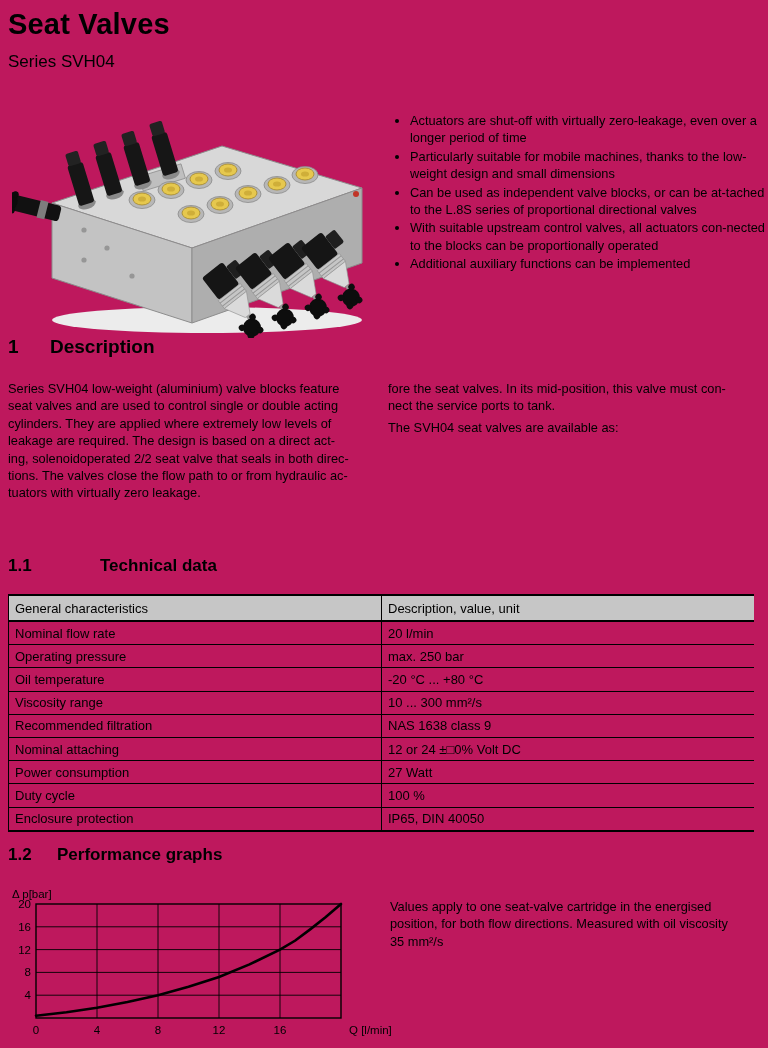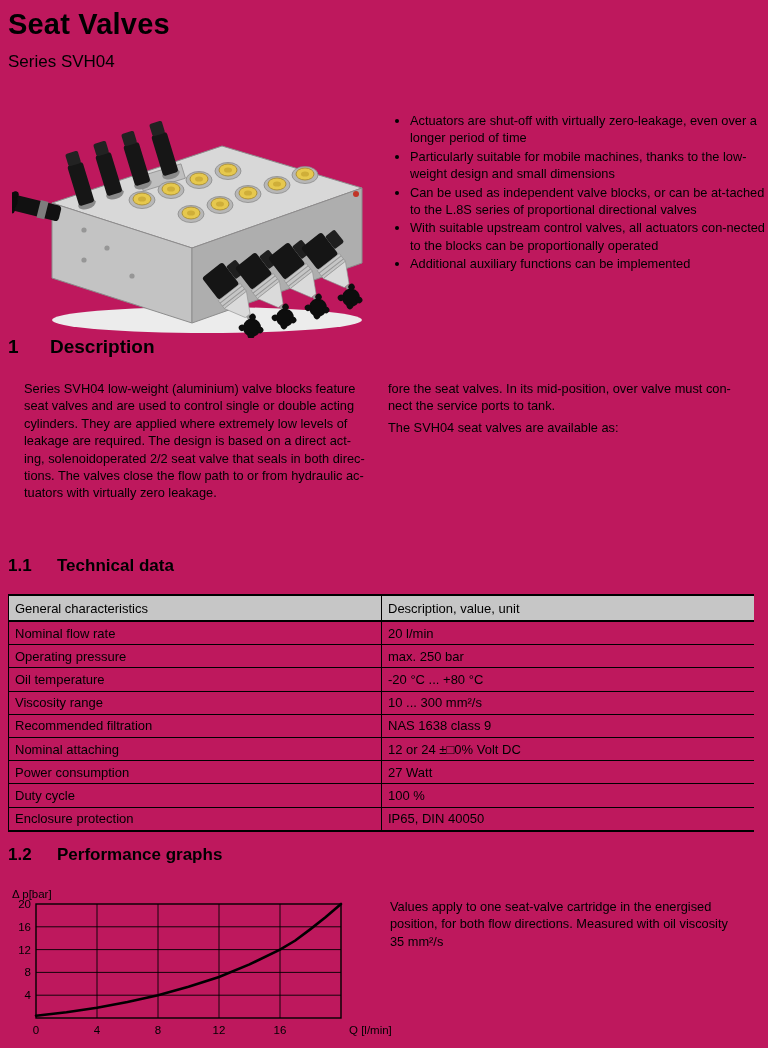--- a/index.html
+++ b/index.html
@@ -19,28 +19,28 @@
   #features{top:112px;left:396px;width:374px;font-size:12.8px;line-height:17.4px;}
   #features ul{margin:0;padding-left:14px;list-style:disc;}
   #features li{margin:0 0 1px 0;}
 
   
   .sec-head{display:flex;font-weight:bold;}
   #desc-head{top:336px;left:8px;font-size:19px;}
   #desc-head .num{width:42px;}
   #desc-cols{top:380px;left:8px;width:756px;font-size:12.8px;line-height:17.4px;}
   #desc-left{position:absolute;left:0;top:0;width:380px;}
-  #desc-left p{margin:0 0 9px 16px;}
+  #desc-left p{margin:0 0 9px 0;}
   #desc-right{position:absolute;left:380px;top:0;width:374px;}
   #desc-right p{margin:0 0 4px 0;}
   #desc-right ul{margin:4px 0 0 0;padding-left:16px;list-style:disc;}
   #desc-right li{margin:0 0 7px 0;}
 
   
-  #tech-head{top:556px;left:8px;font-size:17px;}
+  #tech-head{top:556px;left:8px;font-size:17px;gap:43px;}
   #tech-head .num,#perf-head .num{width:49px;}
   #tech-table{top:594px;left:8px;width:746px;border-collapse:collapse;font-size:13px;
               border-top:2px solid #000;border-bottom:2px solid #000;border-left:1px solid #000;}
   #tech-table th{background:#c6c6c6;text-align:left;font-weight:normal;height:24px;
                  padding:0 0 0 6px;border-bottom:2px solid #000;}
   #tech-table td{height:22.2px;padding:0 0 0 6px;border-bottom:1px solid #000;}
   #tech-table tr:last-child td{border-bottom:none;}
   #tech-table .col1{width:366px;}
   #tech-table .col2{border-left:1px solid #000;}
 
@@ -231,21 +231,21 @@
     <div id="desc-left">
       <p class="prewrap">Series SVH04 low-weight (aluminium) valve blocks feature
 seat valves and are used to control single or double acting
 cylinders. They are applied where extremely low levels of
 leakage are required. The design is based on a direct act-
 ing, solenoidoperated 2/2 seat valve that seals in both direc-
 tions. The valves close the flow path to or from hydraulic ac-
 tuators with virtually zero leakage.</p>
     </div>
     <div id="desc-right">
-      <p class="prewrap">fore the seat valves. In its mid-position, over valve must con-
+      <p class="prewrap">fore the seat valves. In its mid-position, this valve must con-
 nect the service ports to tank.</p>
       <p>The SVH04 seat valves are available as:</p>
     </div>
   </div>
 
   <div id="tech-head" class="abs sec-head">
     <span class="num">1.1</span>
     <span>Technical data</span>
   </div>
   <table id="tech-table" class="abs">

